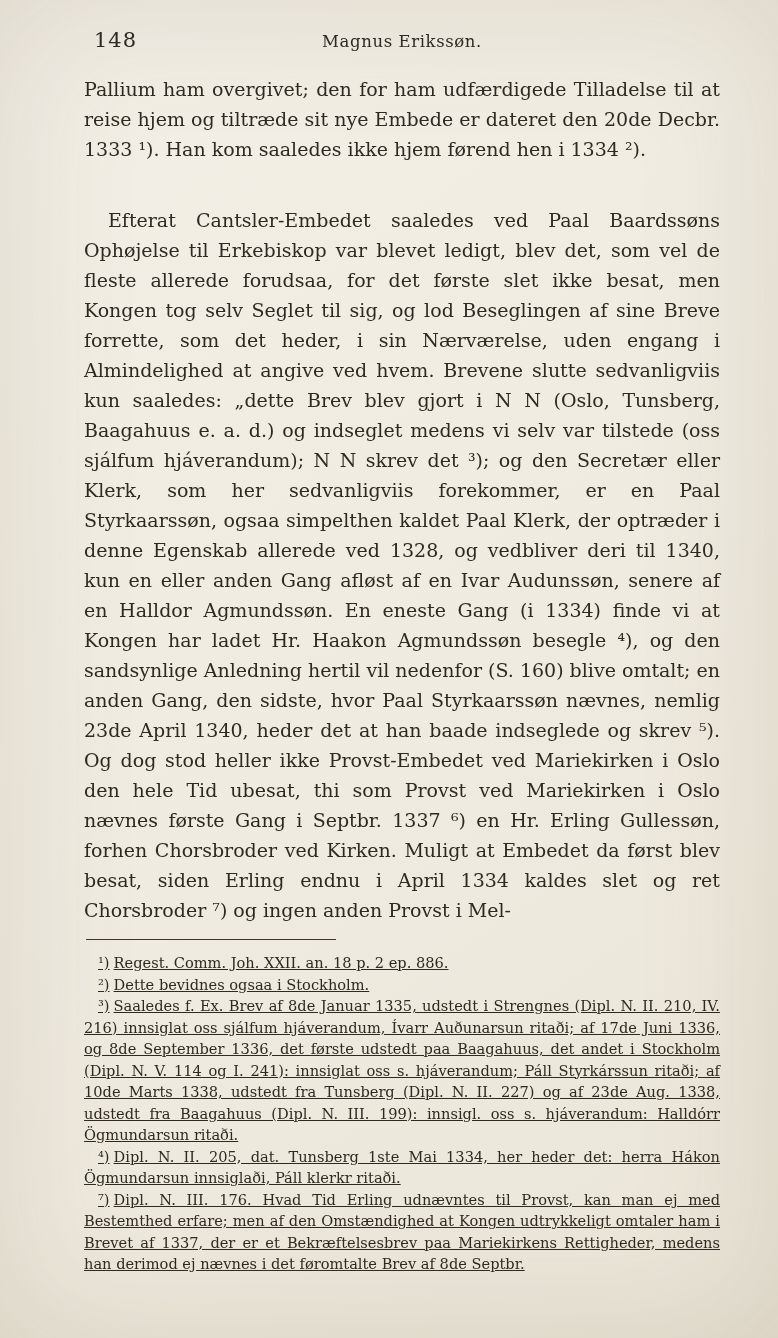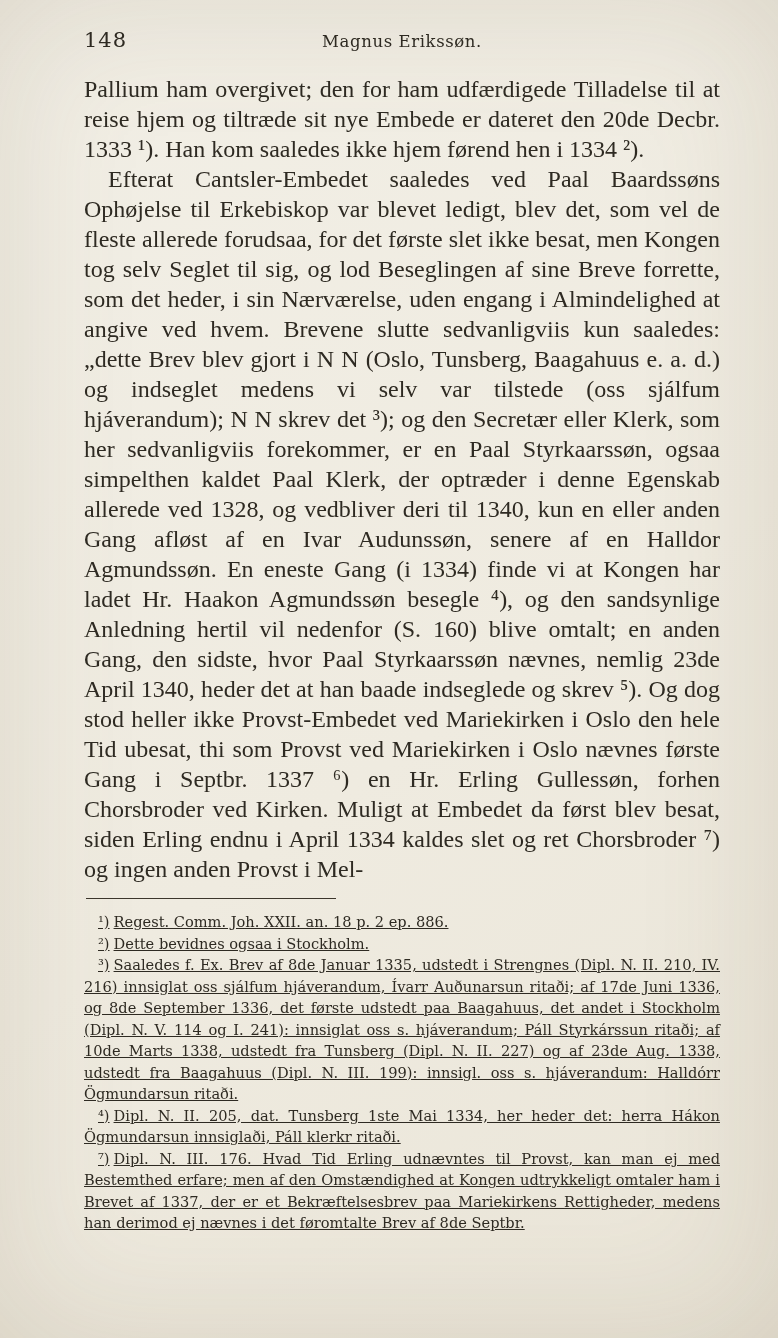--- a/index.html
+++ b/index.html
@@ -22,45 +22,44 @@
   }
 
   
   .page-header {
     position: relative;
     height: 30px;
     margin-bottom: 16px;
   }
   .page-number {
     position: absolute;
-    left: 0;
+    left: 10px;
     top: 0;
     font-size: 21px;
     letter-spacing: 1px;
     text-align: center;
   }
   .running-title {
     position: absolute;
     left: 0;
     right: 0;
     top: 4px;
     text-align: center;
     font-size: 16.5px;
     letter-spacing: 0.6px;
   }
 
   
   .body-text {
-    font-size: 24px;
+    font-size: 19px;
     line-height: 30px;
     text-align: justify;
-    font-family: Liberation Serif, serif;
   }
   .para { text-indent: 0; }
-  .para.indent { text-indent: 24px; }
+  .para.indent { text-indent: 24px; margin-top: 41px; }
 
   
   .footnote-rule {
     width: 250px;
     border: 0;
     border-top: 1.5px solid #3c362c;
     margin: 14px 0 12px 2px;
   }
 
   

